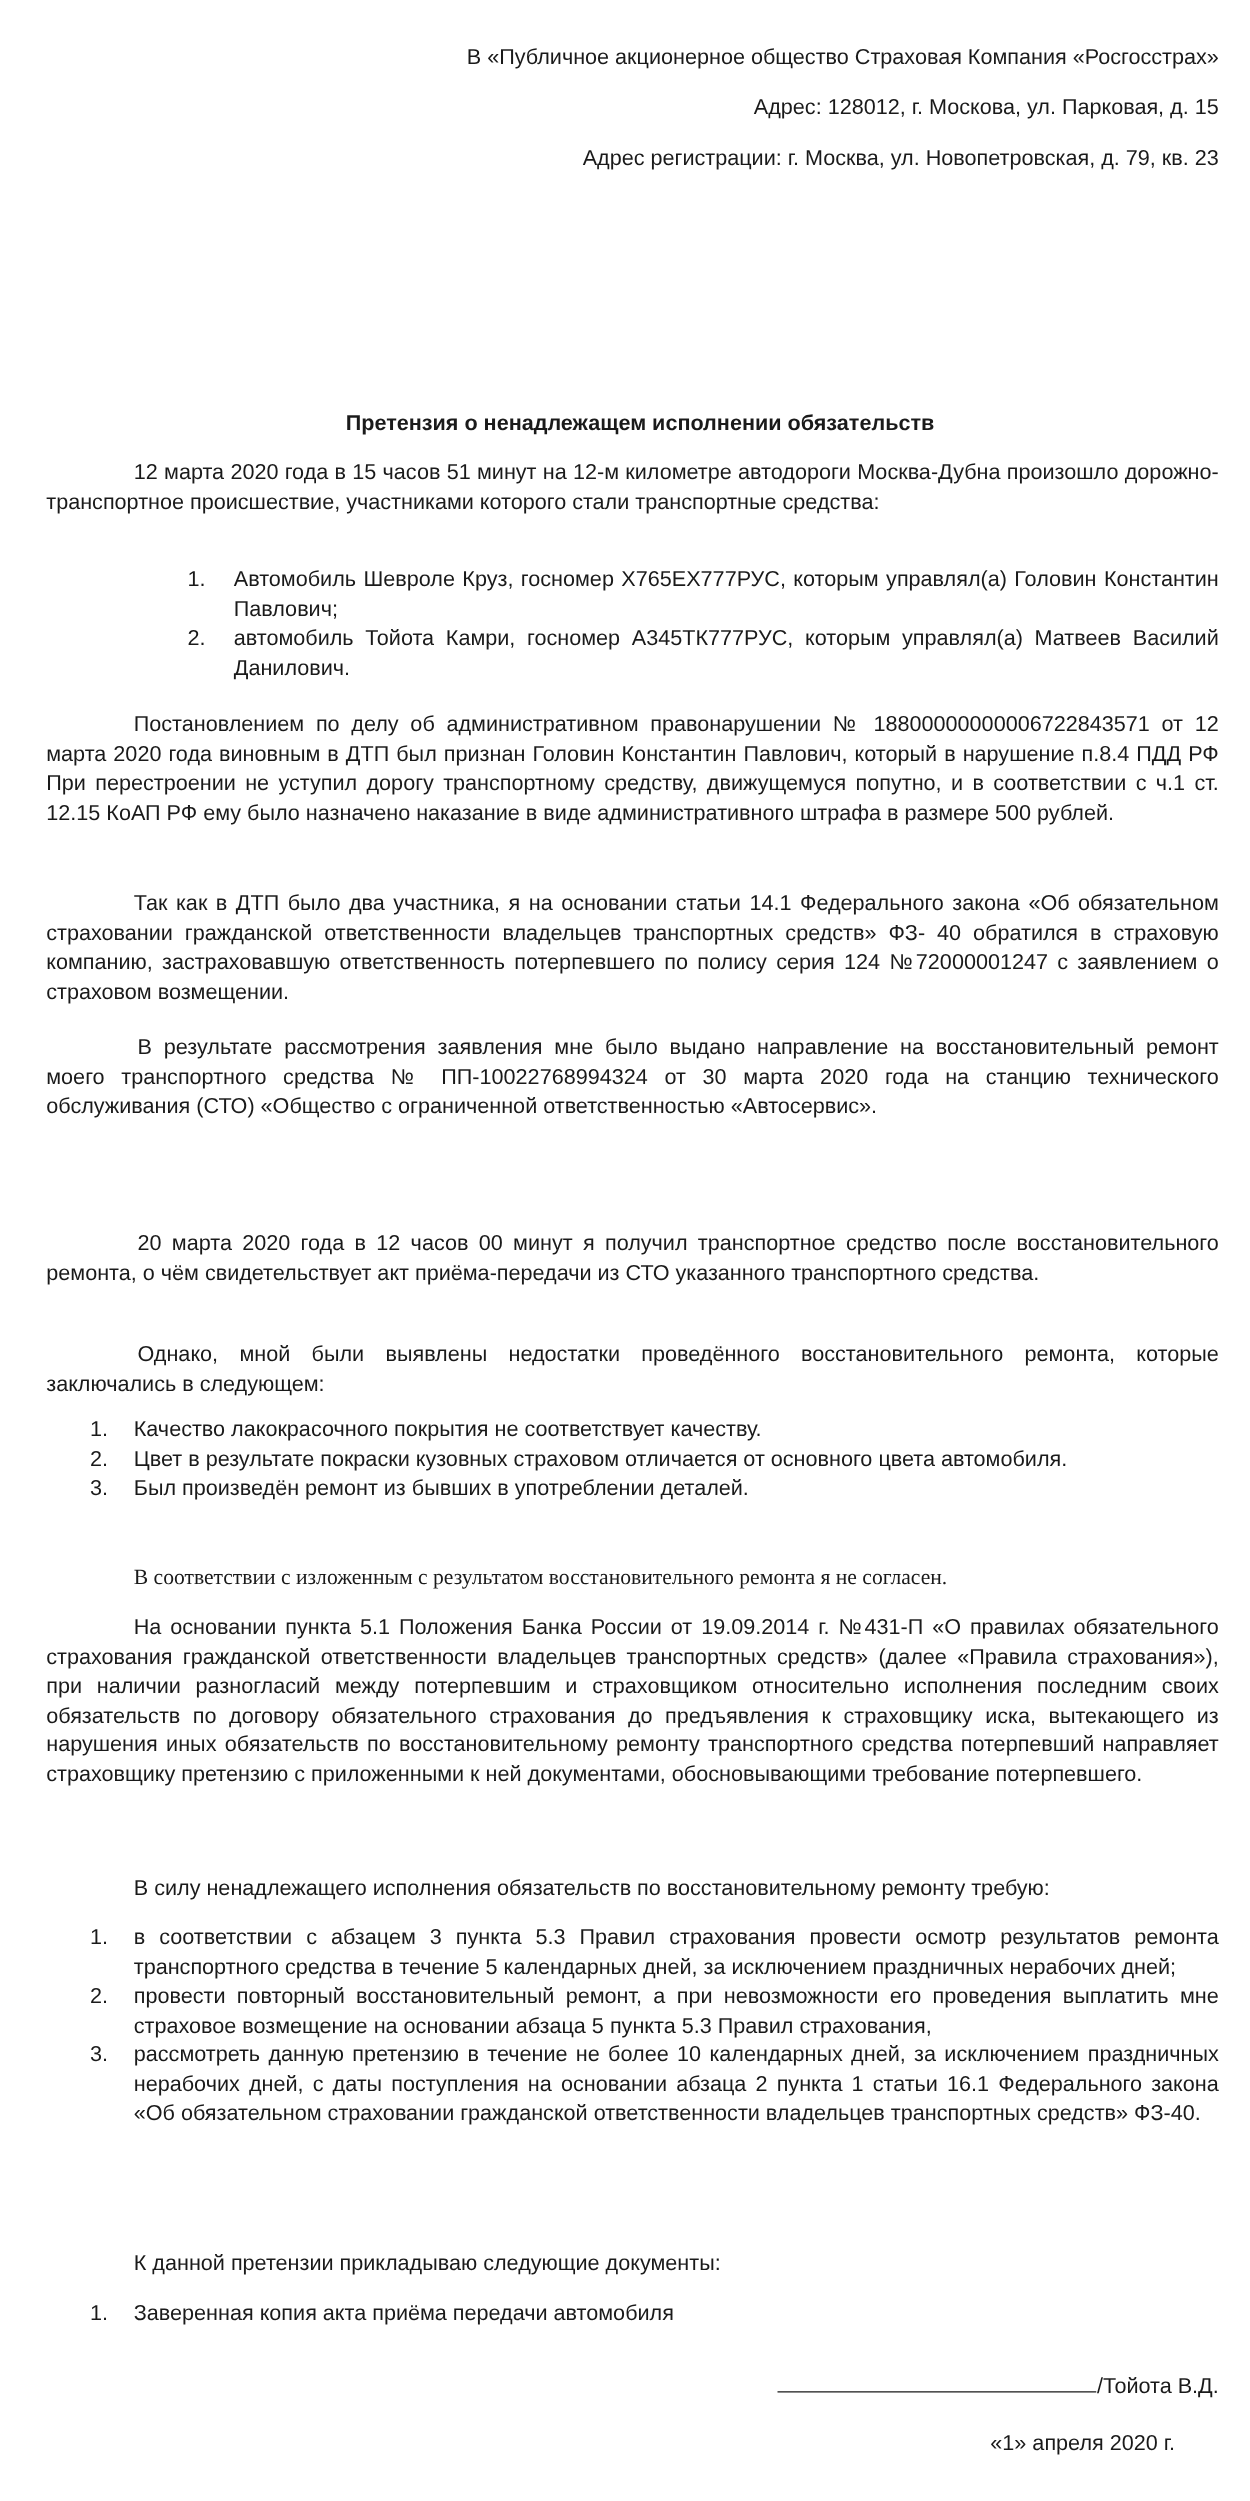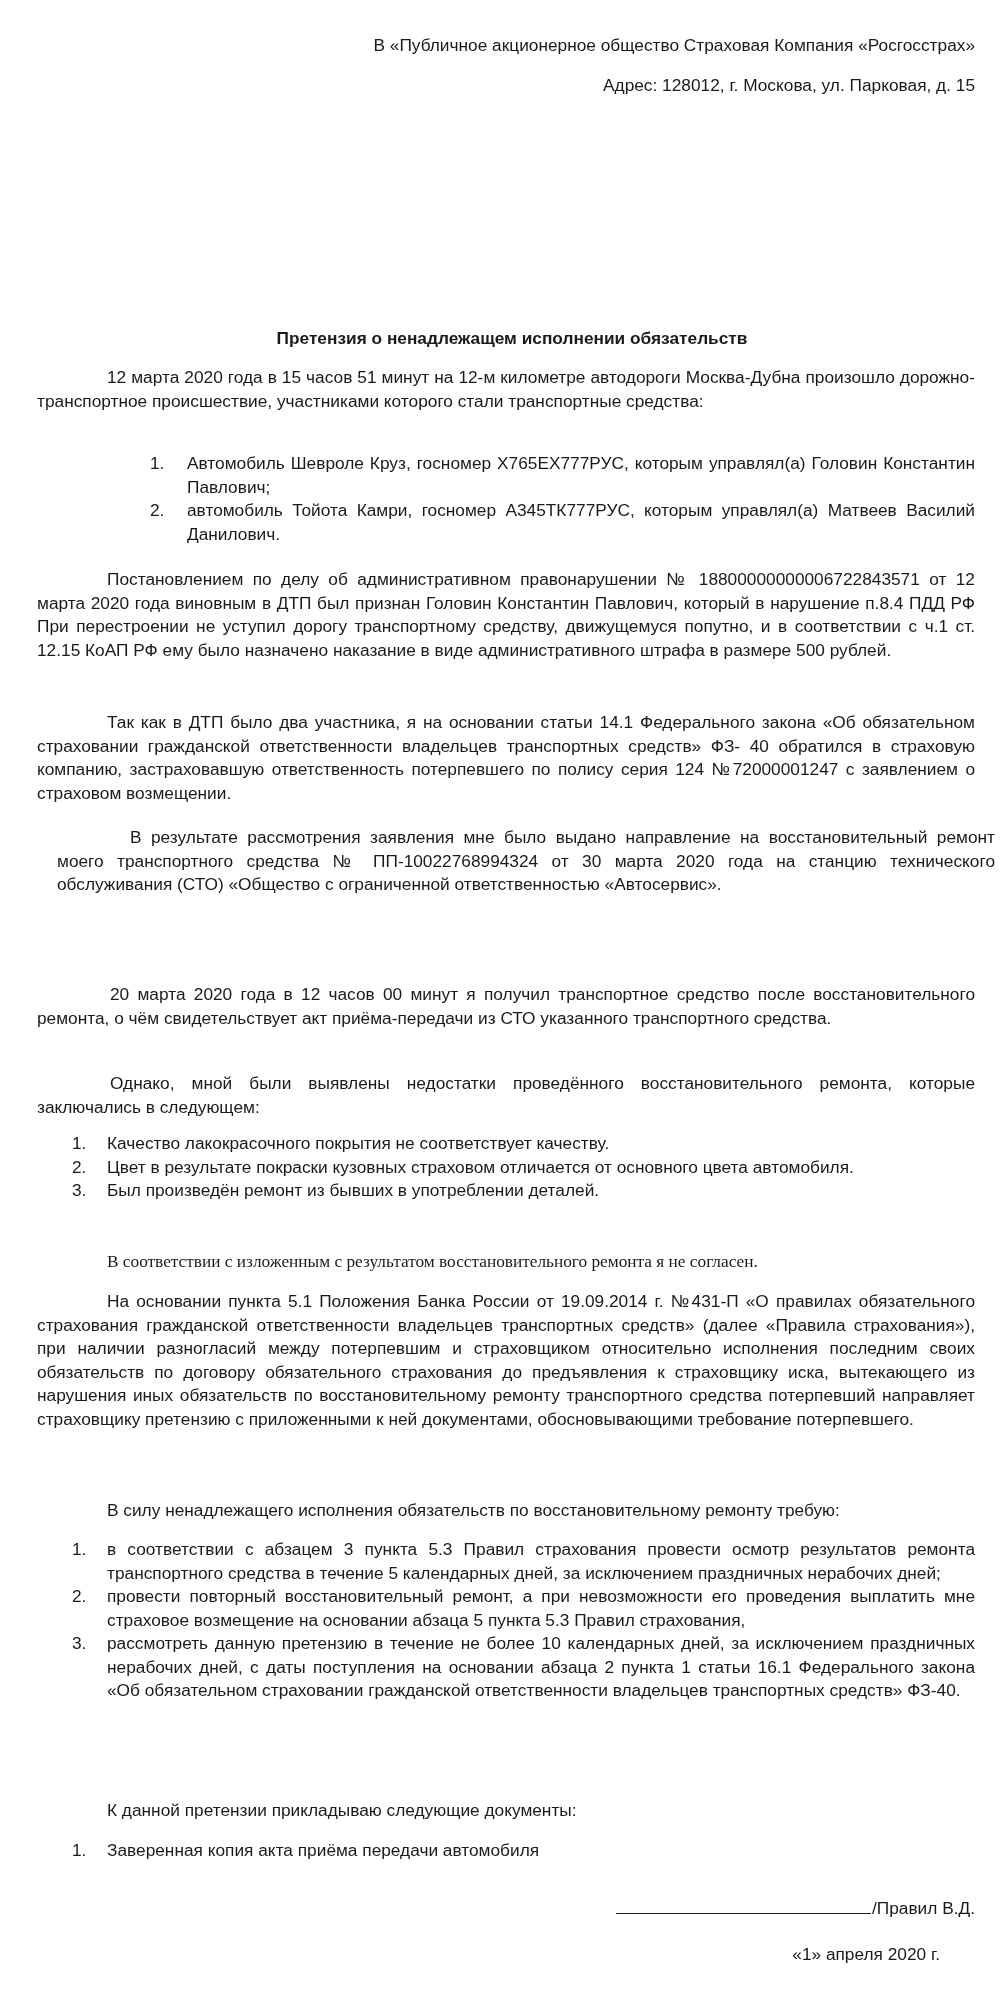--- a/index.html
+++ b/index.html
@@ -30,20 +30,21 @@
   .sig { position: absolute; right: 25px; top: 1895px; }
   .sig-line { display: inline-block; width: 255px; border-bottom: 1.3px solid #1a1a1a; height: 18px; vertical-align: baseline; margin-right: 1px; }
   .date { position: absolute; right: 60px; top: 1943px; }
 </style>
 </head>
 <body>
 
 <div class="header">
   <p>В «Публичное акционерное общество Страховая Компания «Росгосстрах»</p>
   <p>Адрес: 128012, г. Москова, ул. Парковая, д. 15</p>
+  <p>Адрес регистрации: г. Москва, ул. Новопетровская, д. 79, кв. 23</p>
 </div>
 
 <h1 class="title" style="font-size:17.3px;line-height:24px;">Претензия о ненадлежащем исполнении обязательств</h1>
 
 <div class="block" style="top:366px;">
   <p class="jp indent">12 марта 2020 года в 15 часов 51 минут на 12-м километре автодороги Москва-Дубна произошло дорожно-транспортное происшествие, участниками которого стали транспортные средства:</p>
 </div>
 
 <div class="block" style="top:452px;">
   <ol class="list1">
@@ -53,21 +54,21 @@
 </div>
 
 <div class="block" style="top:568px;">
   <p class="jp indent">Постановлением по делу об административном правонарушении № 18800000000006722843571 от 12 марта 2020 года виновным в ДТП был признан Головин Константин Павлович, который в нарушение п.8.4 ПДД РФ При перестроении не уступил дорогу транспортному средству, движущемуся попутно, и в соответствии с ч.1 ст. 12.15 КоАП  РФ ему было назначено наказание в виде административного штрафа в размере 500 рублей.</p>
 </div>
 
 <div class="block" style="top:711px;">
   <p class="jp indent">Так как в ДТП было два участника, я на основании статьи 14.1 Федерального закона «Об обязательном страховании гражданской ответственности владельцев транспортных средств» ФЗ- 40 обратился в страховую компанию, застраховавшую ответственность потерпевшего по полису серия 124 №72000001247 с заявлением о страховом возмещении.</p>
 </div>
 
-<div class="block" style="top:826px;margin-left:20px;">
+<div class="block" style="top:826px;">
   <p class="jp indent2">В результате рассмотрения заявления мне было выдано направление на восстановительный ремонт моего транспортного средства № ПП-10022768994324 от 30 марта 2020 года на станцию технического обслуживания (СТО) «Общество с ограниченной ответственностью «Автосервис».</p>
 </div>
 
 <div class="block" style="top:983px;">
   <p class="jp indent2">20 марта 2020 года в 12 часов 00 минут я получил транспортное средство после восстановительного ремонта, о чём свидетельствует акт приёма-передачи из СТО указанного транспортного средства.</p>
 </div>
 
 <div class="block" style="top:1072px;">
   <p class="jp indent2">Однако, мной были выявлены недостатки проведённого восстановительного ремонта, которые заключались в следующем:</p>
 </div>
@@ -104,16 +105,16 @@
   <p class="jp pad70">К данной претензии прикладываю следующие документы:</p>
 </div>
 
 <div class="block" style="top:1839px;">
   <ol class="list4">
     <li><span class="num">1.</span><span>Заверенная копия акта приёма передачи автомобиля</span></li>
   </ol>
 </div>
 
 <div class="sig">
-  <span class="sig-line"></span><span>/Правил В.Д.</span>
+  <span class="sig-line"></span><span>/Тойота В.Д.</span>
 </div>
 
 <div class="date">«1» апреля 2020 г.</div>
 
 </body></html>

